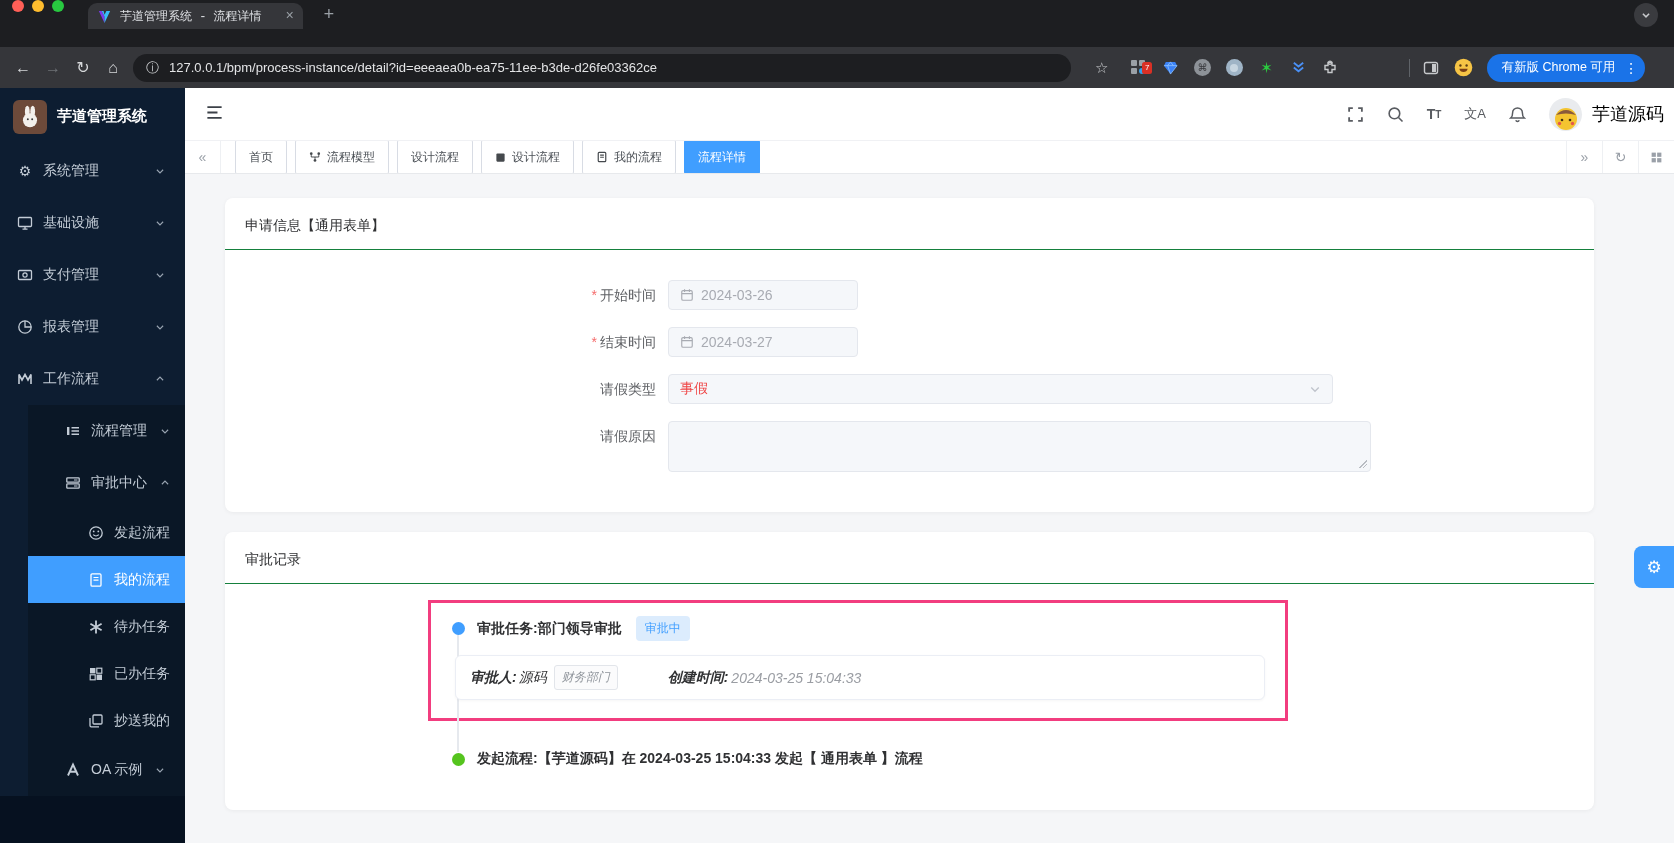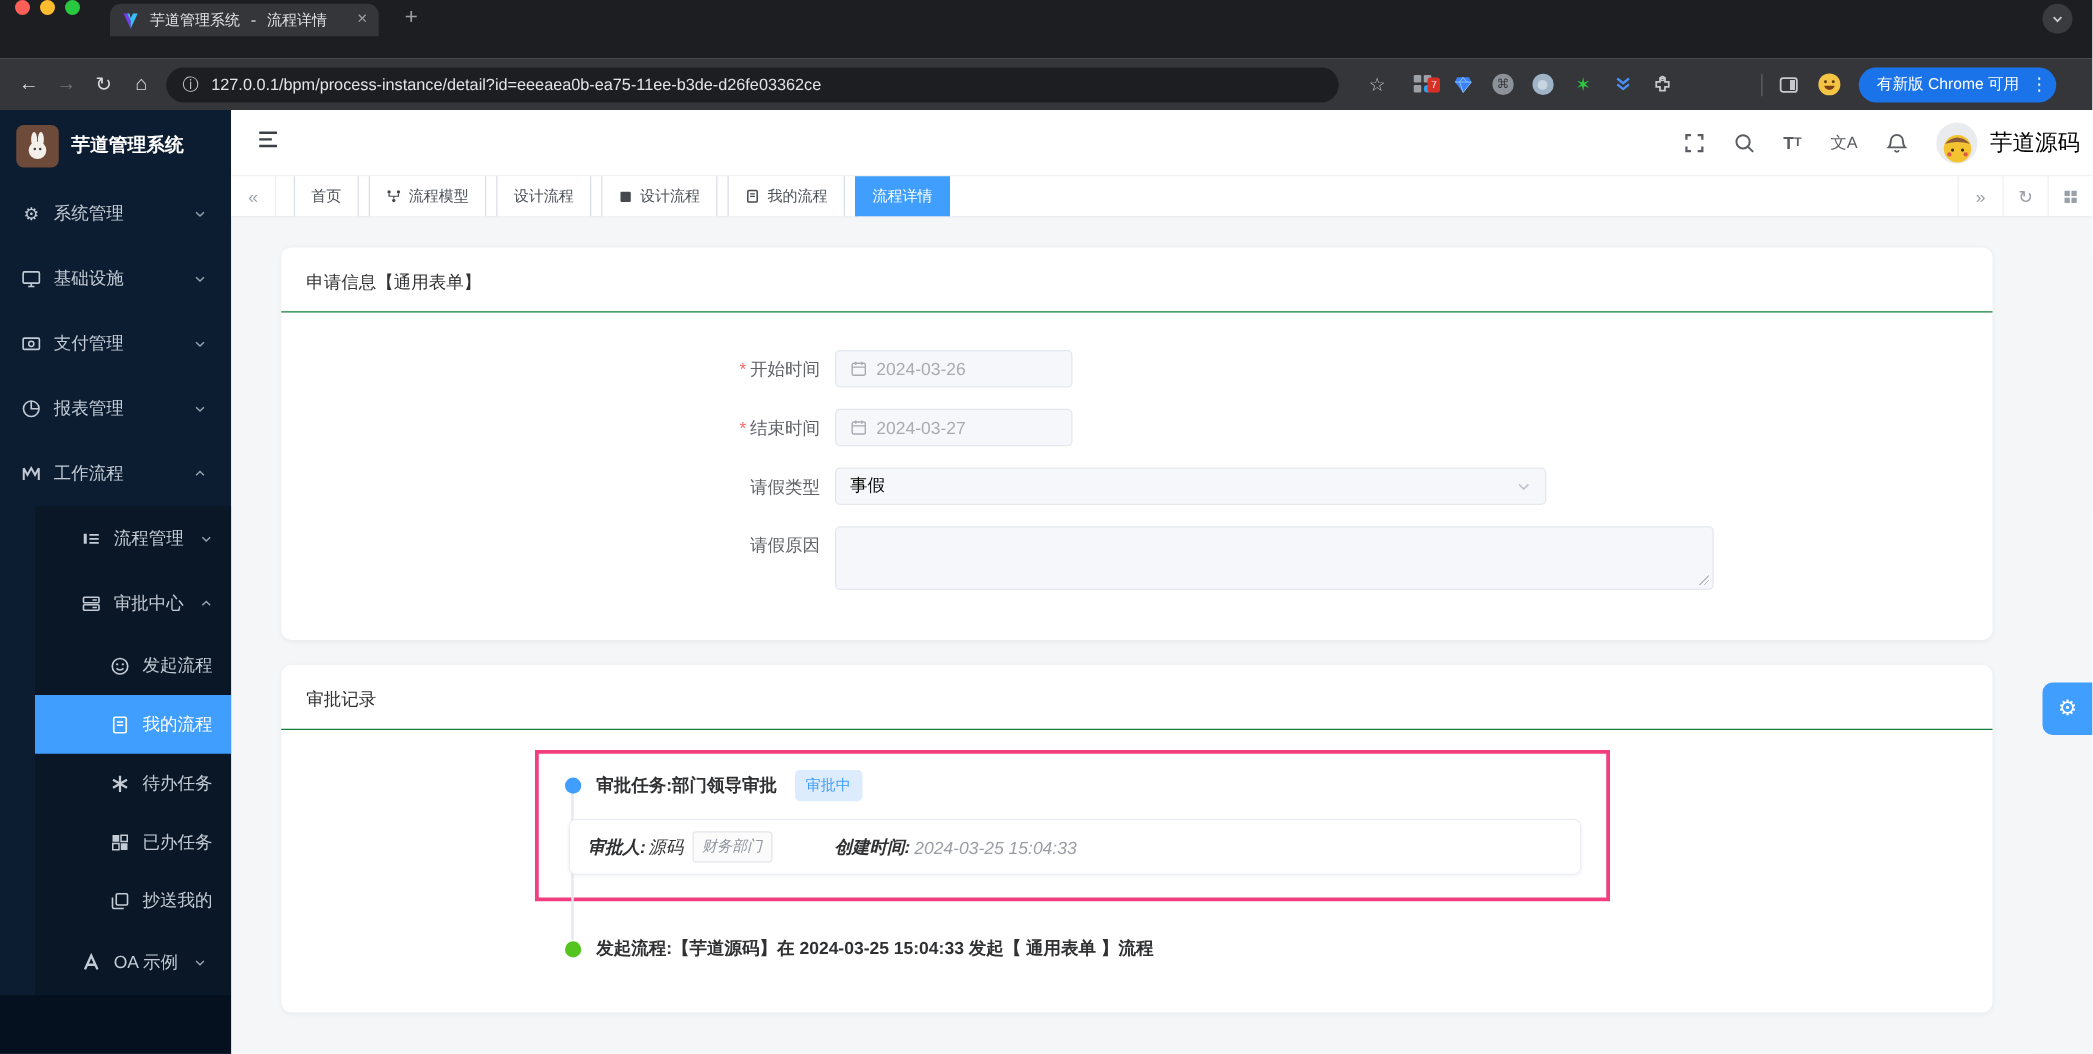--- a/index.html
+++ b/index.html
@@ -74,21 +74,21 @@
   .card-header { padding:19px 20px 14px; font-size:14px; color:#303133; border-bottom:1px solid #15803d; }
 
   
   .form-body { padding:30px 0 40px; }
   .form-row { display:flex; align-items:flex-start; margin-bottom:17px; }
   .form-row:last-child { margin-bottom:0; }
   .form-label { width:443px; flex-shrink:0; text-align:right; padding-right:12px; font-size:14px; color:#606266; line-height:30px; }
   .form-label .req { color:#f56c6c; margin-right:3px; }
   .ctl { min-height:30px; background:#f5f7fa; border:1px solid #e4e7ed; border-radius:4px; display:flex; align-items:center; gap:7px; padding:0 11px; font-size:14px; }
   .ctl.date { width:190px; color:#a8abb2; }
-  .ctl.select { width:569px; color:#000000; justify-content:space-between; }
+  .ctl.select { width:665px; color:#ef4444; justify-content:space-between; }
   .ctl.area { width:703px; height:51px; position:relative; align-items:flex-start; }
   .ctl.area::after { content:""; position:absolute; right:3px; bottom:3px; width:8px; height:8px;
     background:linear-gradient(135deg, transparent 50%, #b8bcc2 50%, #b8bcc2 58%, transparent 58%, transparent 72%, #b8bcc2 72%, #b8bcc2 80%, transparent 80%); }
   .area textarea { width:100%; height:100%; border:0; background:transparent; resize:none; outline:none; font:inherit; }
 
   
   .record-body { padding:16px 0 42px; }
   .timeline { margin-left:203px; width:860px; position:relative; }
   .timeline::before { content:""; position:absolute; left:29px; top:34px; height:118px; width:2px; background:#e6e9ee; }
   .hl-box { border:3px solid #f23d7f; padding:13px 0 18px; }

